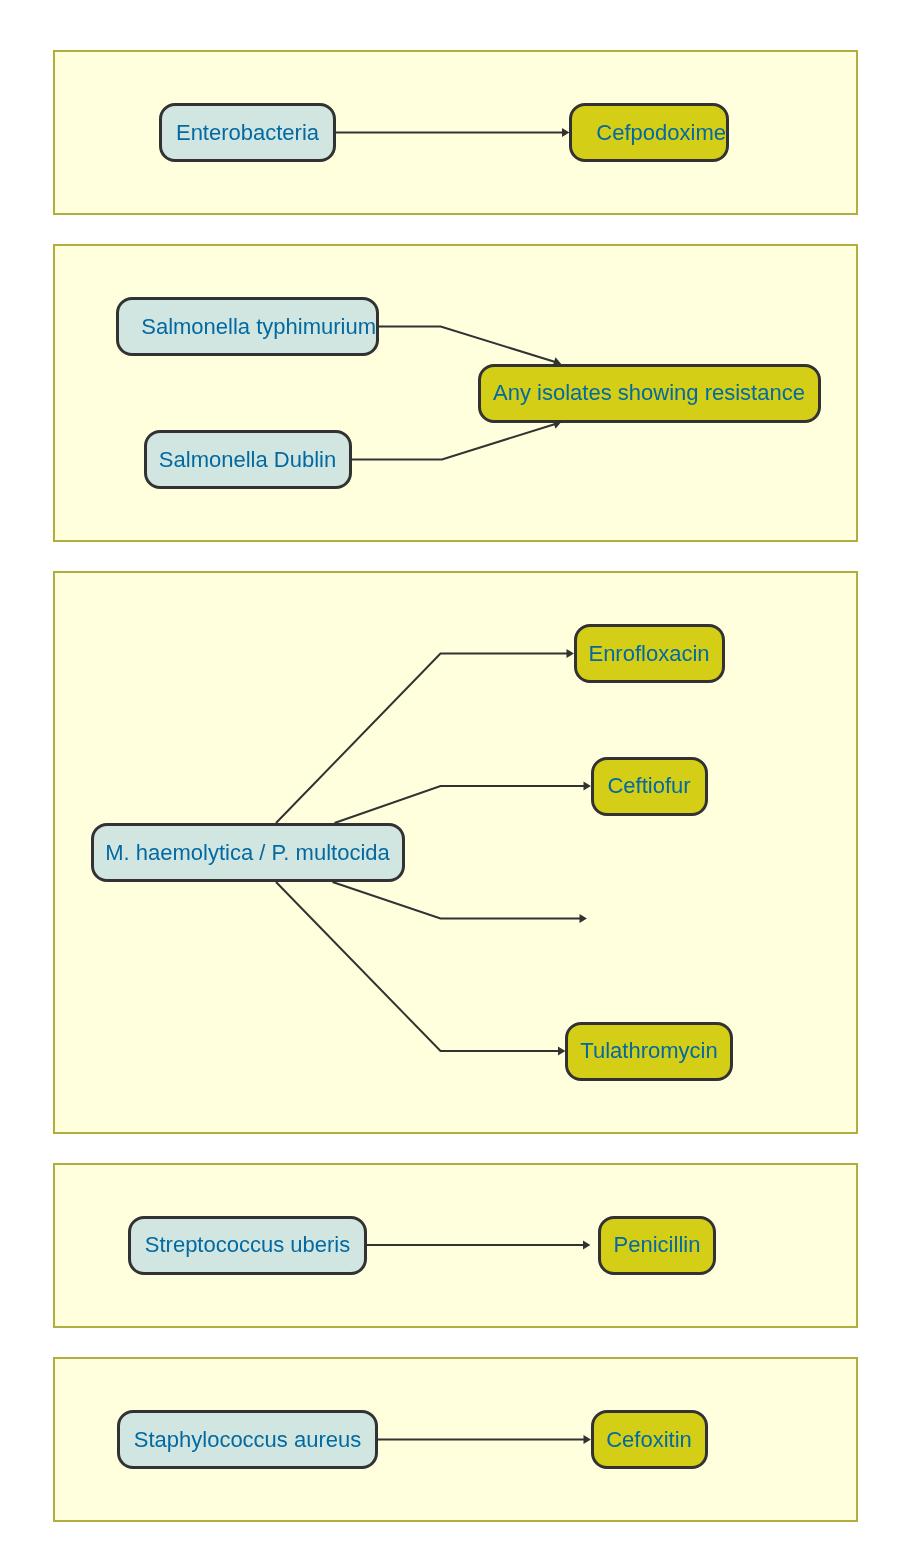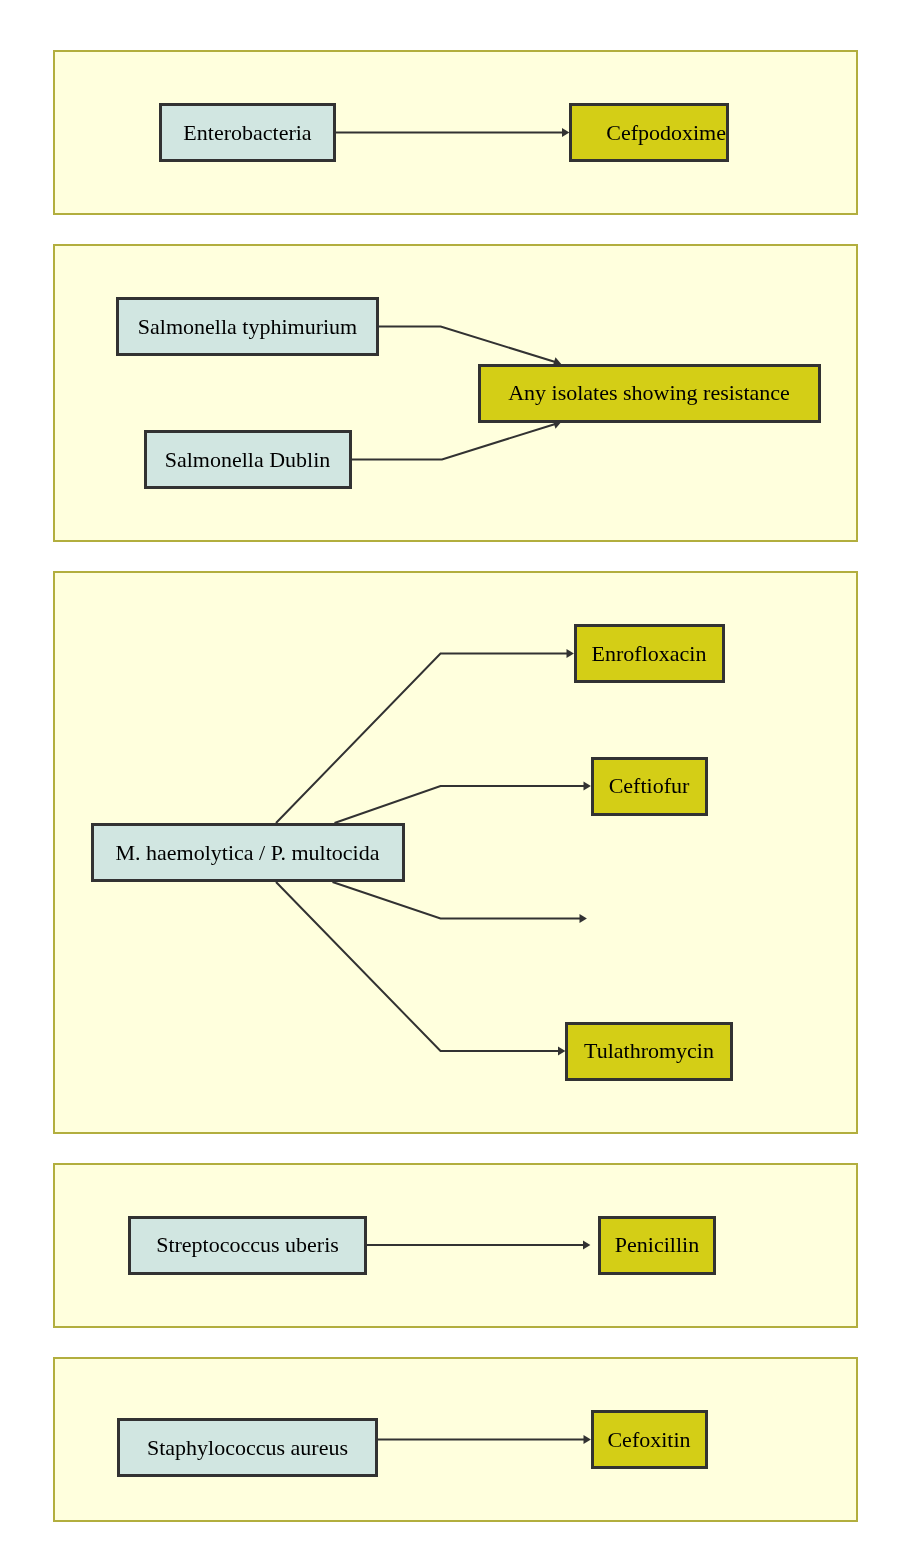--- a/index.html
+++ b/index.html
@@ -1,42 +1,42 @@
 <!DOCTYPE html>
 <html><head>
 <meta charset="utf-8">
 <title>Bacteria and antibiotic reporting diagram</title>
 <style>
   html,body{margin:0;padding:0;background:#ffffff;}
   body{width:911px;height:1567px;font-family:"Liberation Sans",sans-serif;}
   .page{position:relative;width:911px;height:1567px;background:#ffffff;overflow:hidden;}
   .panel{position:absolute;background:#ffffdd;border:2px solid #b2ae3e;box-sizing:border-box;}
   .node{position:absolute;box-sizing:border-box;display:flex;align-items:center;justify-content:center;
-        border-radius:0;color:#000000;white-space:nowrap;font-size:22px;line-height:22px;font-family:Liberation Serif, serif;}
+        border-radius:16px;color:#0369a1;white-space:nowrap;font-size:22px;line-height:22px;}
   .node.src{background:#d1e6e1;border:3.4px solid #323232;}
   .node.dst{background:#d4ce16;border:3.4px solid #323232;}
   svg.edges{position:absolute;left:0;top:0;width:911px;height:1567px;overflow:visible;}
   svg.edges path.line{fill:none;stroke:#323232;stroke-width:2;stroke-linejoin:miter;stroke-linecap:butt;}
   svg.edges polygon.head{fill:#323232;stroke:none;}
 </style>
 </head>
 <body>
 
 <div class="page">
 
   <div class="panel" style="left: 53px; top: 50px; width: 805px; height: 165px;"></div>
   <div class="node src" style="left: 159px; top: 103px; width: 177px; height: 59px;">
       <span class="node-label">Enterobacteria</span>
     </div>
   <div class="node dst" style="left: 569px; top: 103px; width: 160px; height: 59px; justify-content: flex-end;">
       <span class="node-label">Cefpodoxime</span>
     </div>
 
   <div class="panel" style="left: 53px; top: 244px; width: 805px; height: 298px;"></div>
-  <div class="node src" style="left: 116px; top: 297px; width: 263px; height: 59px;">
+  <div class="node src" style="left: 116px; top: 297px; width: 263px; height: 59px; justify-content: flex-end;">
       <span class="node-label">Salmonella typhimurium</span>
     </div>
   <div class="node src" style="left: 143.5px; top: 430px; width: 208px; height: 59px;">
       <span class="node-label">Salmonella Dublin</span>
     </div>
   <div class="node dst" style="left: 477.5px; top: 363.5px; width: 343px; height: 59px;">
       <span class="node-label">Any isolates showing resistance</span>
     </div>
 
   <div class="panel" style="left: 53px; top: 571px; width: 805px; height: 563px;"></div>
@@ -55,21 +55,21 @@
 
   <div class="panel" style="left: 53px; top: 1163px; width: 805px; height: 165px;"></div>
   <div class="node src" style="left: 128px; top: 1215.5px; width: 239px; height: 59px; text-align: right;">
       <span class="node-label">Streptococcus uberis</span>
     </div>
   <div class="node dst" style="left: 598px; top: 1215.5px; width: 118px; height: 59px;">
       <span class="node-label">Penicillin</span>
     </div>
 
   <div class="panel" style="left: 53px; top: 1357px; width: 805px; height: 165px;"></div>
-  <div class="node src" style="left: 117px; top: 1410px; width: 261px; height: 59px; margin-top: 8px;">
+  <div class="node src" style="left: 117px; top: 1410px; width: 261px; height: 59px;">
       <span class="node-label">Staphylococcus aureus</span>
     </div>
   <div class="node dst" style="left: 590.5px; top: 1410px; width: 117px; height: 59px;">
       <span class="node-label">Cefoxitin</span>
     </div>
 
   <svg class="edges" id="edges" viewBox="0 0 911 1567">
     <g>
       <path class="line" d="M336,132.5 L563.2,132.5"></path>
       <polygon class="head" points="569.40,132.50 562.00,127.90 562.00,137.10"></polygon>

